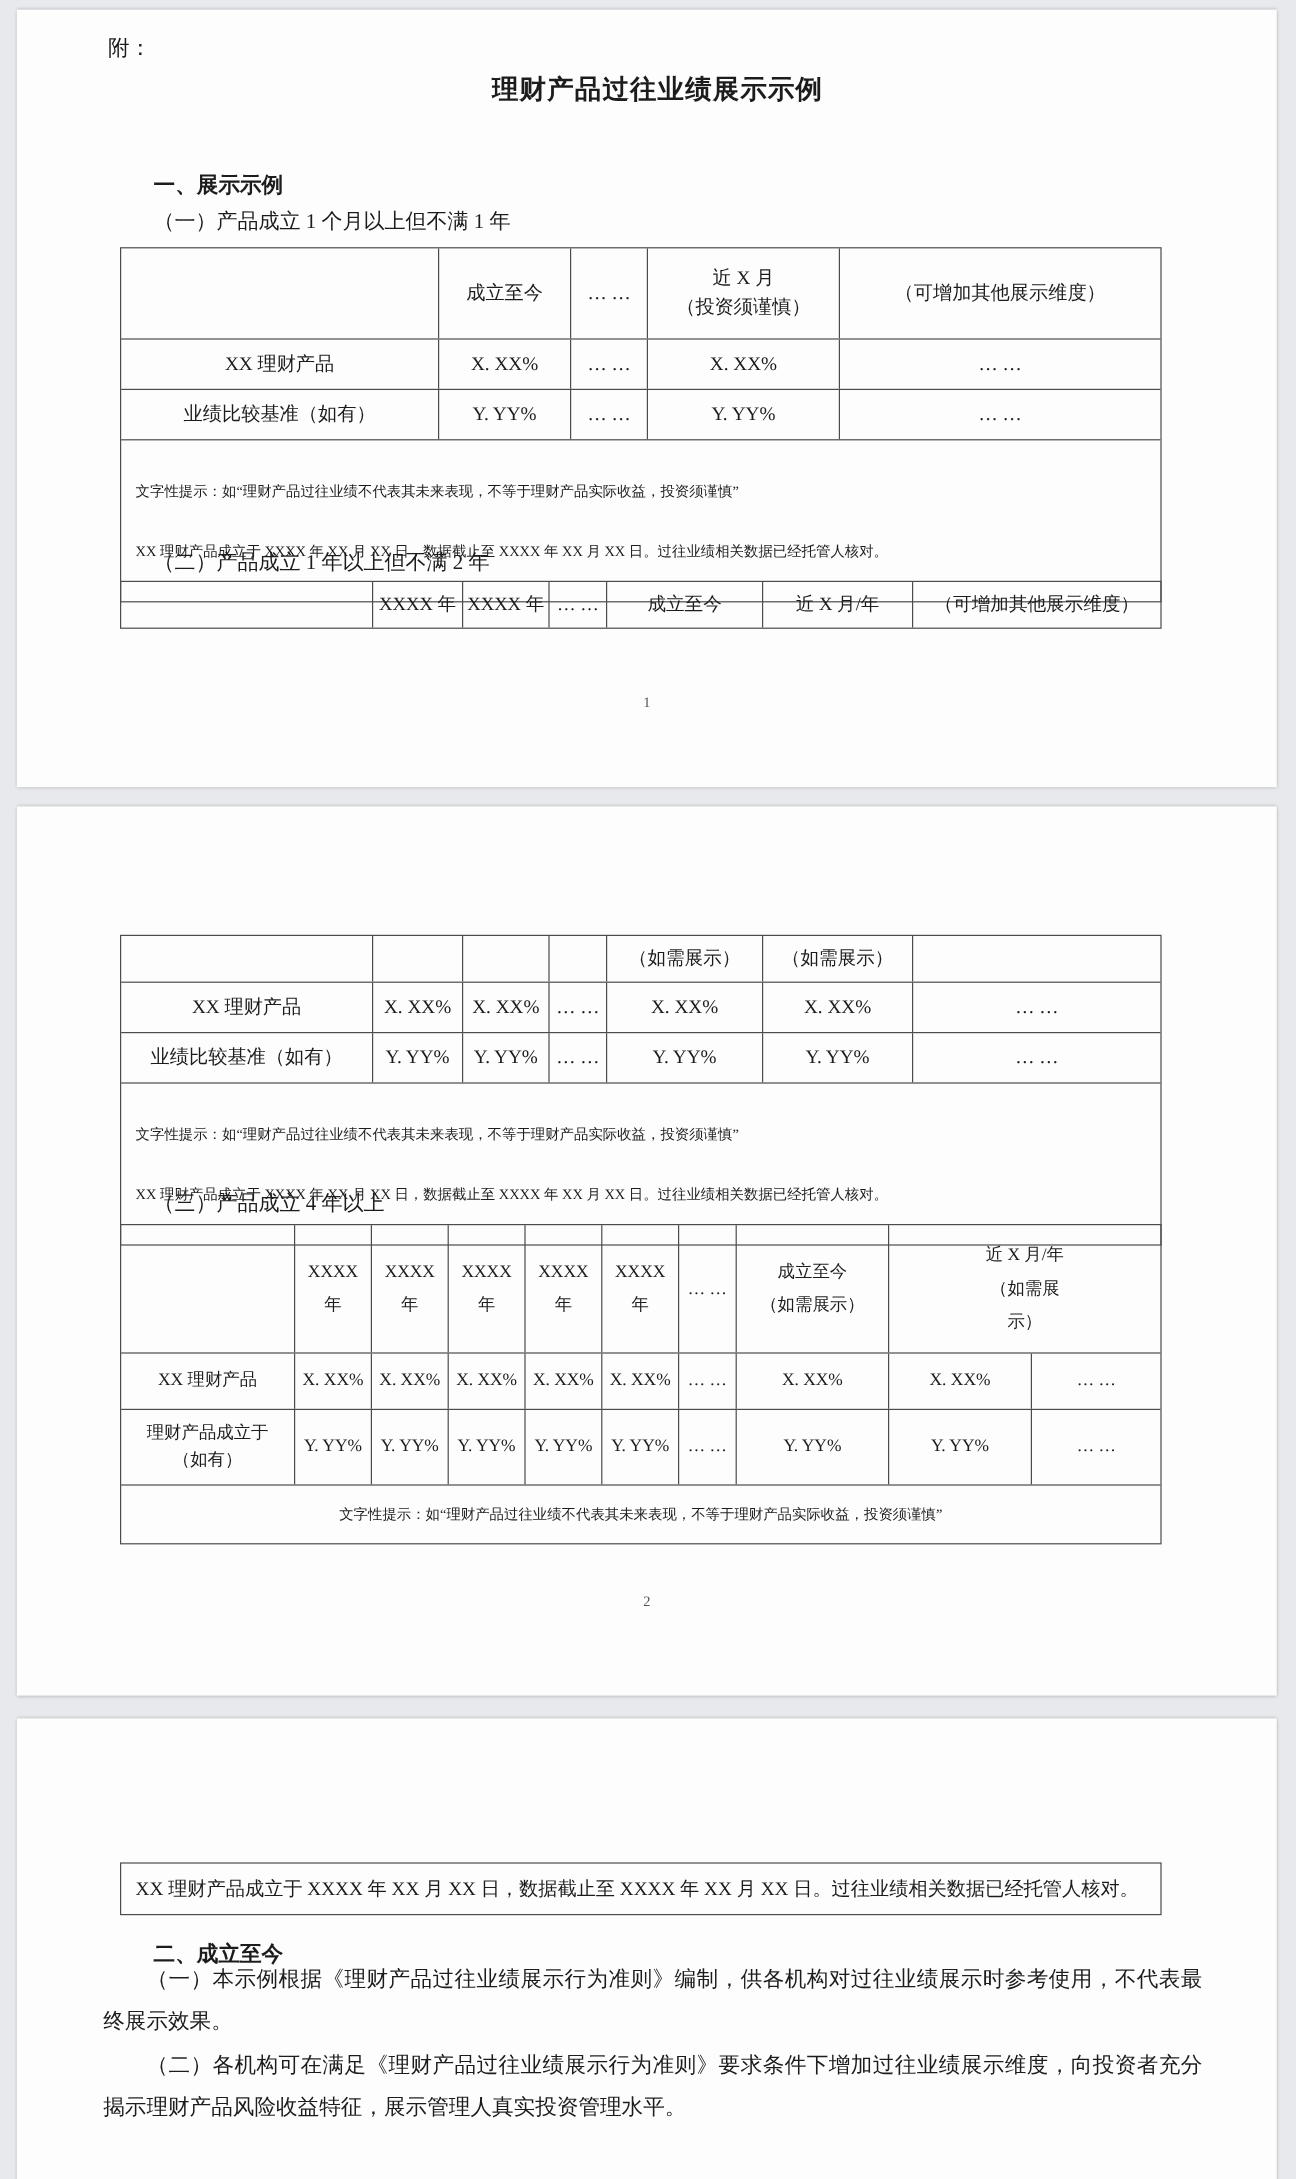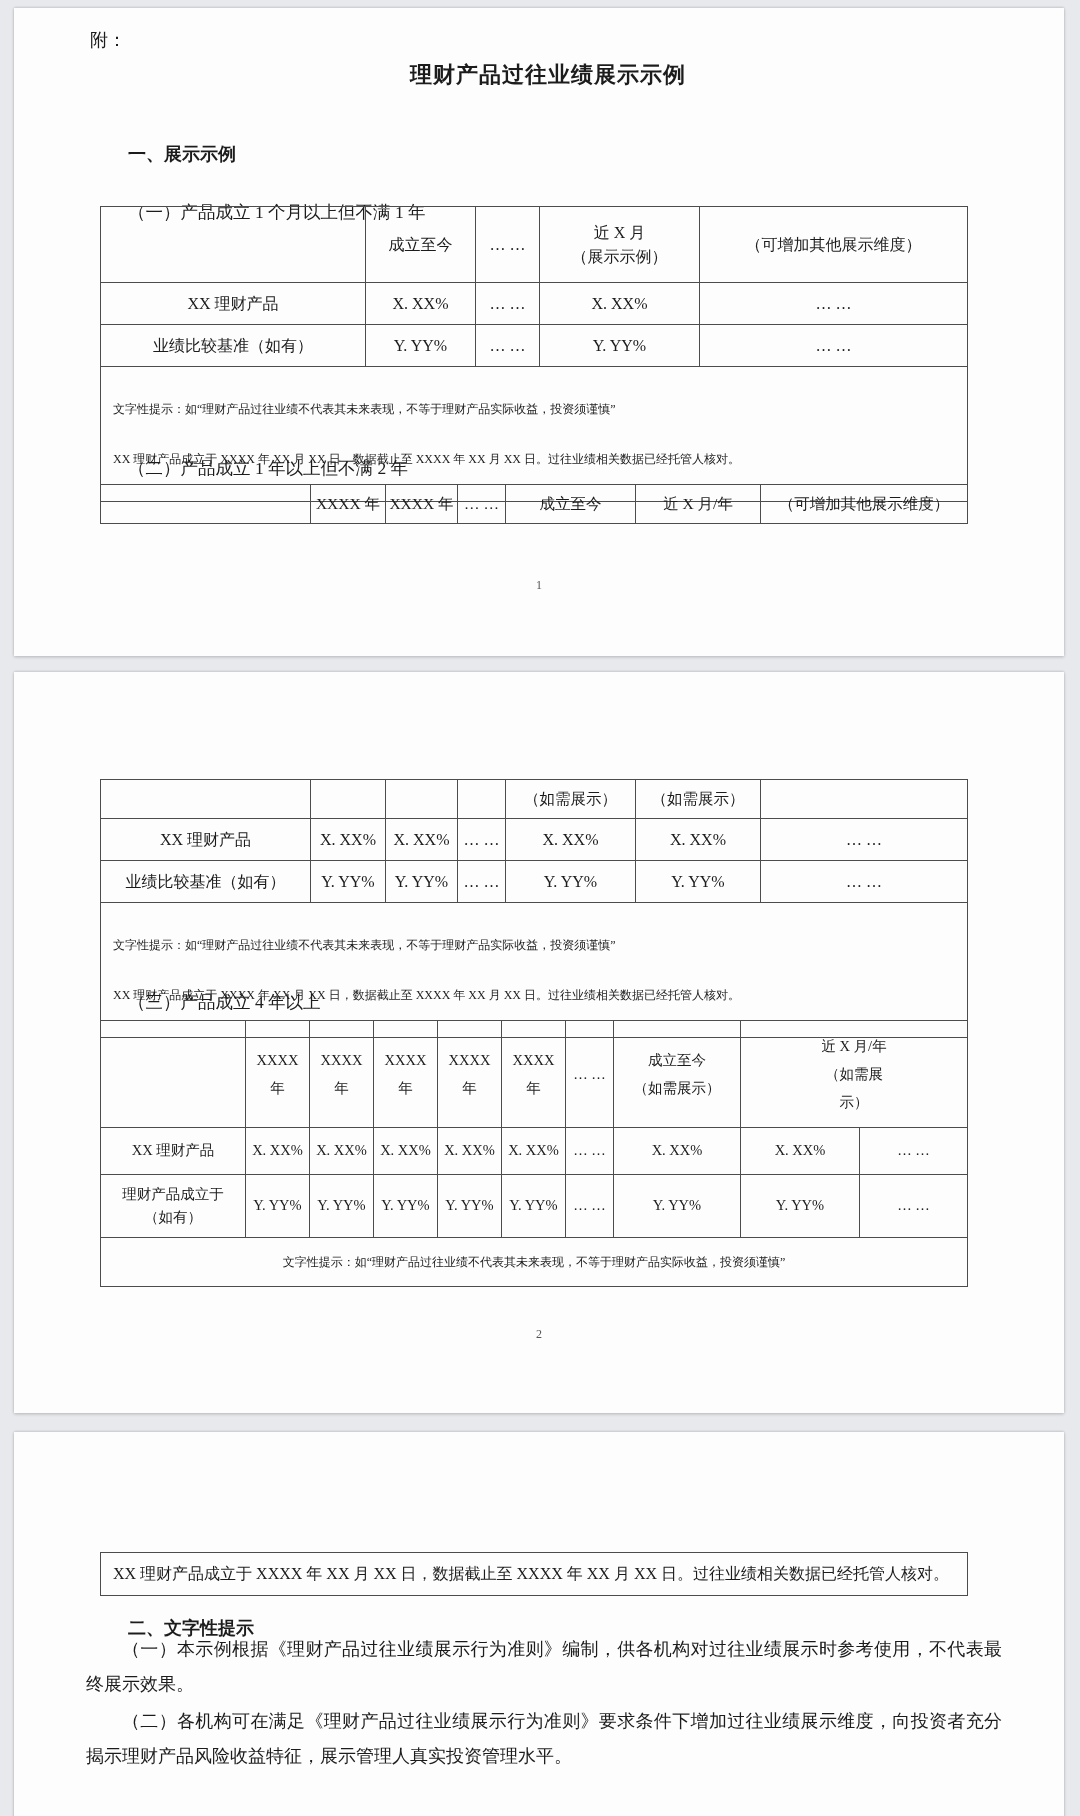--- a/index.html
+++ b/index.html
@@ -52,29 +52,29 @@
   .para{position:absolute;left:72px;width:916px;font-size:18px;line-height:35px;
     text-align:justify;text-indent:2em;}
 </style>
 </head>
 <body>
 
 <div class="page" id="page1">
   <div class="abs attach">附：</div>
   <div class="abs doc-title">理财产品过往业绩展示示例</div>
   <div class="abs h1" style="left:114px;top:118px;">一、展示示例</div>
-  <div class="abs sub" style="left:114px;top:164px;margin-top:28px;">（一）产品成立 1 个月以上但不满 1 年</div>
+  <div class="abs sub" style="left:114px;top:164px;">（一）产品成立 1 个月以上但不满 1 年</div>
 
   <div class="tbl t1" style="top:198px;">
     <div class="tr hrow">
       <div class="td c0"></div>
       <div class="td c1">成立至今</div>
       <div class="td c2">… …</div>
       <div class="td c3">近 X 月
-（展示示例）</div>
+（投资须谨慎）</div>
       <div class="td">（可增加其他展示维度）</div>
     </div>
     <div class="tr drow">
       <div class="td c0">XX 理财产品</div>
       <div class="td c1">X. XX%</div>
       <div class="td c2">… …</div>
       <div class="td c3">X. XX%</div>
       <div class="td">… …</div>
     </div>
     <div class="tr drow">
@@ -198,16 +198,16 @@
         <div class="ln">文字性提示：如“理财产品过往业绩不代表其未来表现，不等于理财产品实际收益，投资须谨慎”</div>
       </div>
     </div>
   </div>
 
   <div class="abs pagenum" style="top:655px;">2</div>
 </div>
 
 <div class="page" id="page3">
   <div class="boxnote" style="top:120px;">XX 理财产品成立于 XXXX 年 XX 月 XX 日，数据截止至 XXXX 年 XX 月 XX 日。过往业绩相关数据已经托管人核对。</div>
-  <div class="abs h1" style="left:114px;top:168px;">二、文字性提示</div>
+  <div class="abs h1" style="left:114px;top:168px;">二、成立至今</div>
   <div class="para" style="top:272px;">（二）各机构可在满足《理财产品过往业绩展示行为准则》要求条件下增加过往业绩展示维度，向投资者充分揭示理财产品风险收益特征，展示管理人真实投资管理水平。</div>
   <div class="para" style="top:200px;">（一）本示例根据《理财产品过往业绩展示行为准则》编制，供各机构对过往业绩展示时参考使用，不代表最终展示效果。</div>
 </div>
 
 </body></html>

